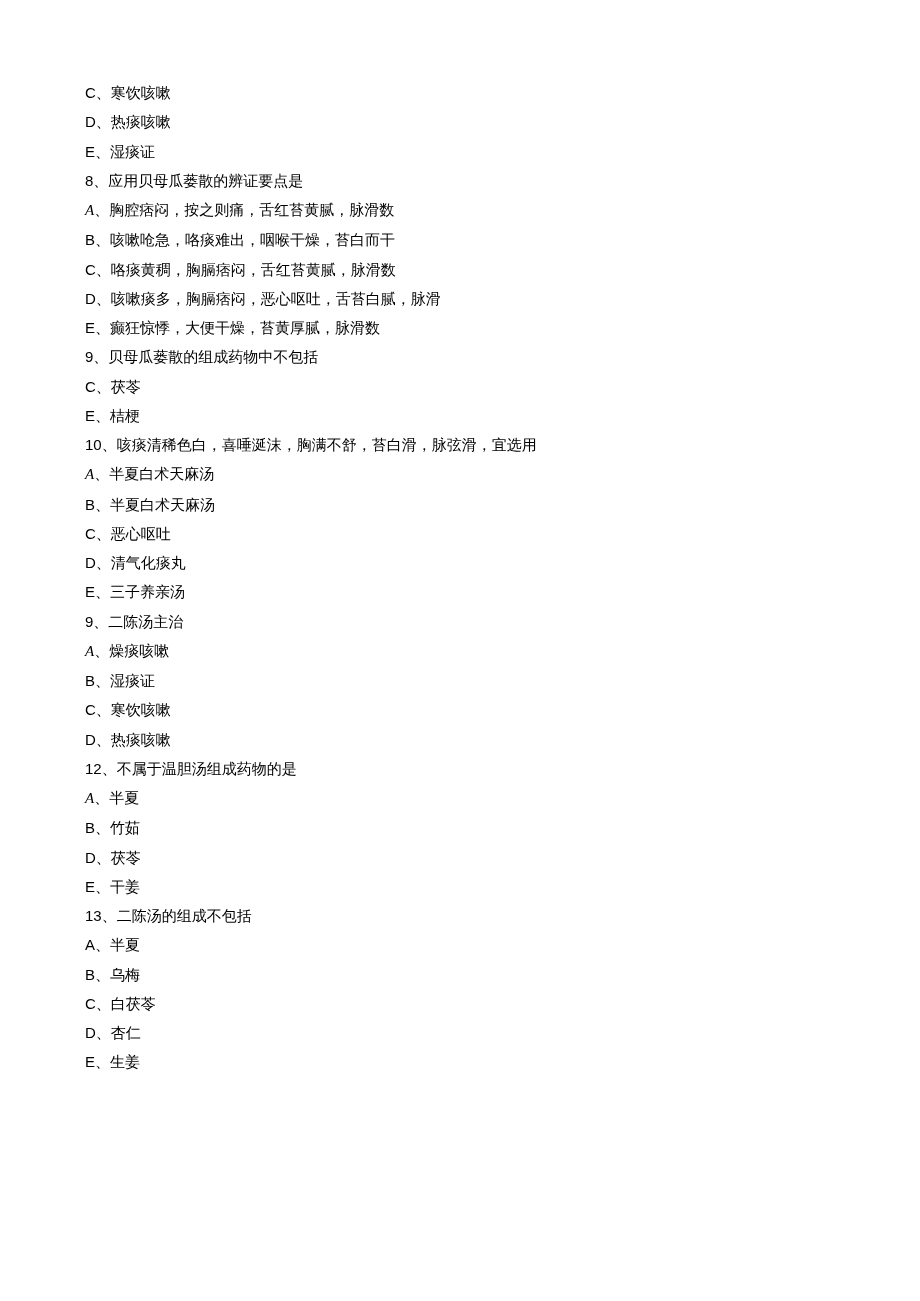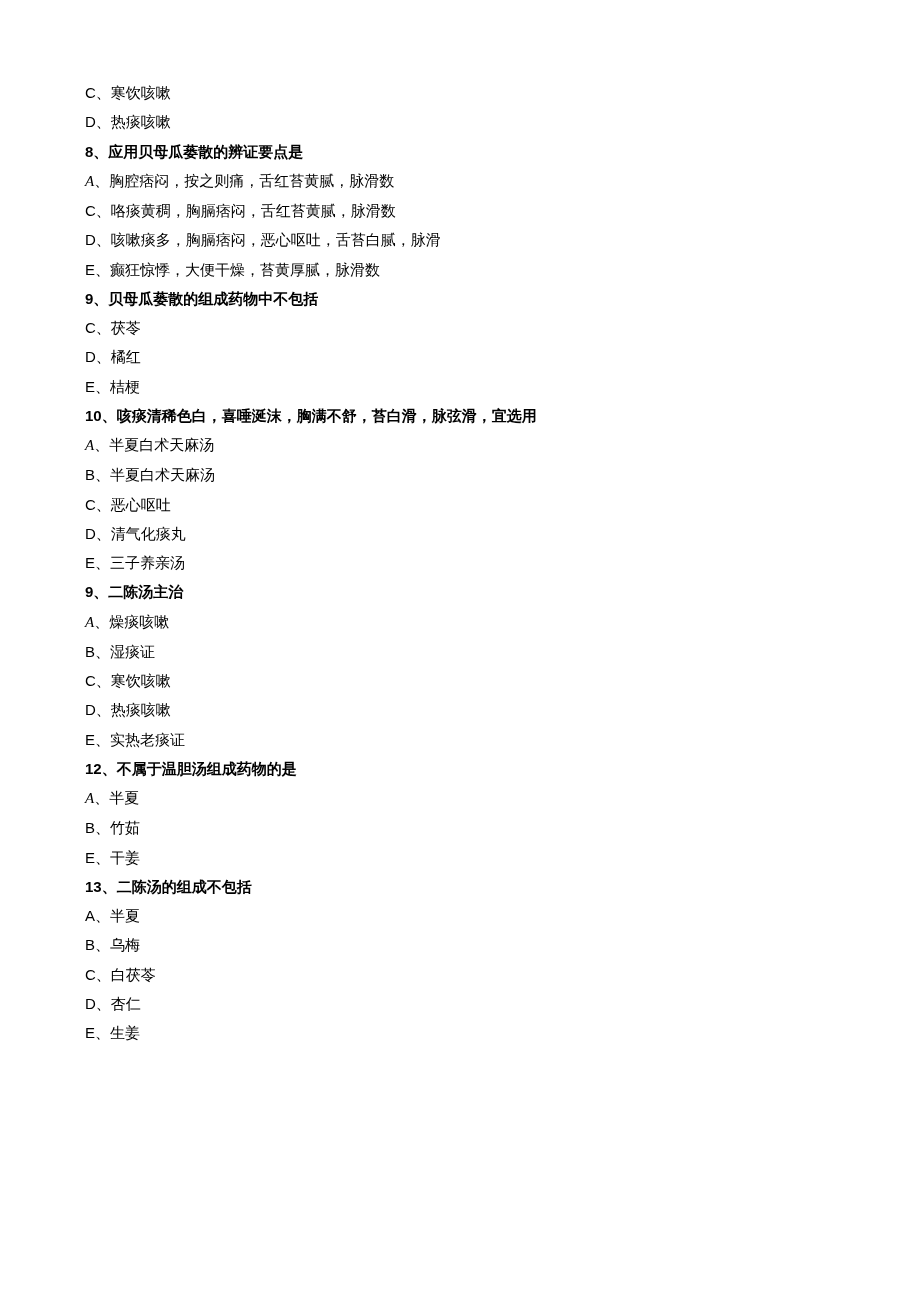--- a/index.html
+++ b/index.html
@@ -18,62 +18,63 @@
     box-sizing: border-box;
   }
   .option-line, .question-line {
     display: block;
   }
   .option-label {
     letter-spacing: 0;
     margin-top: 8px;
   }
   .question-line {
-    font-weight: bold;
+    font-weight: normal;
   }
   .letter {
     font-style: italic;
     font-family: "Times New Roman", serif;
     display: inline;
   }
   .letter-plain {
     font-family: Arial, sans-serif;
     display: inline;
   }
 </style>
 </head>
 <body>
 
 <div id="content">
     <div class="option-line"><span class="letter-plain">C</span><span class="option-label">、寒饮咳嗽</span></div>
     <div class="option-line"><span class="letter-plain">D</span><span class="option-label">、热痰咳嗽</span></div>
+    <div class="option-line"><span class="letter-plain">E</span><span class="option-label">、湿痰证</span></div>
     <div class="question-line"><span>8、应用贝母瓜蒌散的辨证要点是</span></div>
     <div class="option-line"><span class="letter">A</span><span class="option-label">、胸腔痞闷，按之则痛，舌红苔黄腻，脉滑数</span></div>
+    <div class="option-line"><span class="letter-plain">B</span><span class="option-label">、咳嗽呛急，咯痰难出，咽喉干燥，苔白而干</span></div>
     <div class="option-line"><span class="letter-plain">C</span><span class="option-label">、咯痰黄稠，胸膈痞闷，舌红苔黄腻，脉滑数</span></div>
     <div class="option-line"><span class="letter-plain">D</span><span class="option-label">、咳嗽痰多，胸膈痞闷，恶心呕吐，舌苔白腻，脉滑</span></div>
     <div class="option-line"><span class="letter-plain">E</span><span class="option-label">、癫狂惊悸，大便干燥，苔黄厚腻，脉滑数</span></div>
     <div class="question-line"><span>9、贝母瓜蒌散的组成药物中不包括</span></div>
     <div class="option-line"><span class="letter-plain">C</span><span class="option-label">、茯苓</span></div>
-    <div class="option-line"><span class="letter-plain">D</span><span class="option-label">、橘红</span></div>
     <div class="option-line"><span class="letter-plain">E</span><span class="option-label">、桔梗</span></div>
     <div class="question-line"><span>10、咳痰清稀色白，喜唾涎沫，胸满不舒，苔白滑，脉弦滑，宜选用</span></div>
     <div class="option-line"><span class="letter">A</span><span class="option-label">、半夏白术天麻汤</span></div>
     <div class="option-line"><span class="letter-plain">B</span><span class="option-label">、半夏白术天麻汤</span></div>
     <div class="option-line"><span class="letter-plain">C</span><span class="option-label">、恶心呕吐</span></div>
     <div class="option-line"><span class="letter-plain">D</span><span class="option-label">、清气化痰丸</span></div>
     <div class="option-line"><span class="letter-plain">E</span><span class="option-label">、三子养亲汤</span></div>
     <div class="question-line"><span>9、二陈汤主治</span></div>
     <div class="option-line"><span class="letter">A</span><span class="option-label">、燥痰咳嗽</span></div>
     <div class="option-line"><span class="letter-plain">B</span><span class="option-label">、湿痰证</span></div>
     <div class="option-line"><span class="letter-plain">C</span><span class="option-label">、寒饮咳嗽</span></div>
     <div class="option-line"><span class="letter-plain">D</span><span class="option-label">、热痰咳嗽</span></div>
-    <div class="option-line"><span class="letter-plain">E</span><span class="option-label">、实热老痰证</span></div>
     <div class="question-line"><span>12、不属于温胆汤组成药物的是</span></div>
     <div class="option-line"><span class="letter">A</span><span class="option-label">、半夏</span></div>
     <div class="option-line"><span class="letter-plain">B</span><span class="option-label">、竹茹</span></div>
+    <div class="option-line"><span class="letter-plain">D</span><span class="option-label">、茯苓</span></div>
     <div class="option-line"><span class="letter-plain">E</span><span class="option-label">、干姜</span></div>
     <div class="question-line"><span>13、二陈汤的组成不包括</span></div>
     <div class="option-line"><span class="letter-plain">A</span><span class="option-label">、半夏</span></div>
     <div class="option-line"><span class="letter-plain">B</span><span class="option-label">、乌梅</span></div>
     <div class="option-line"><span class="letter-plain">C</span><span class="option-label">、白茯苓</span></div>
     <div class="option-line"><span class="letter-plain">D</span><span class="option-label">、杏仁</span></div>
     <div class="option-line"><span class="letter-plain">E</span><span class="option-label">、生姜</span></div>
   </div>
 
 </body></html>

